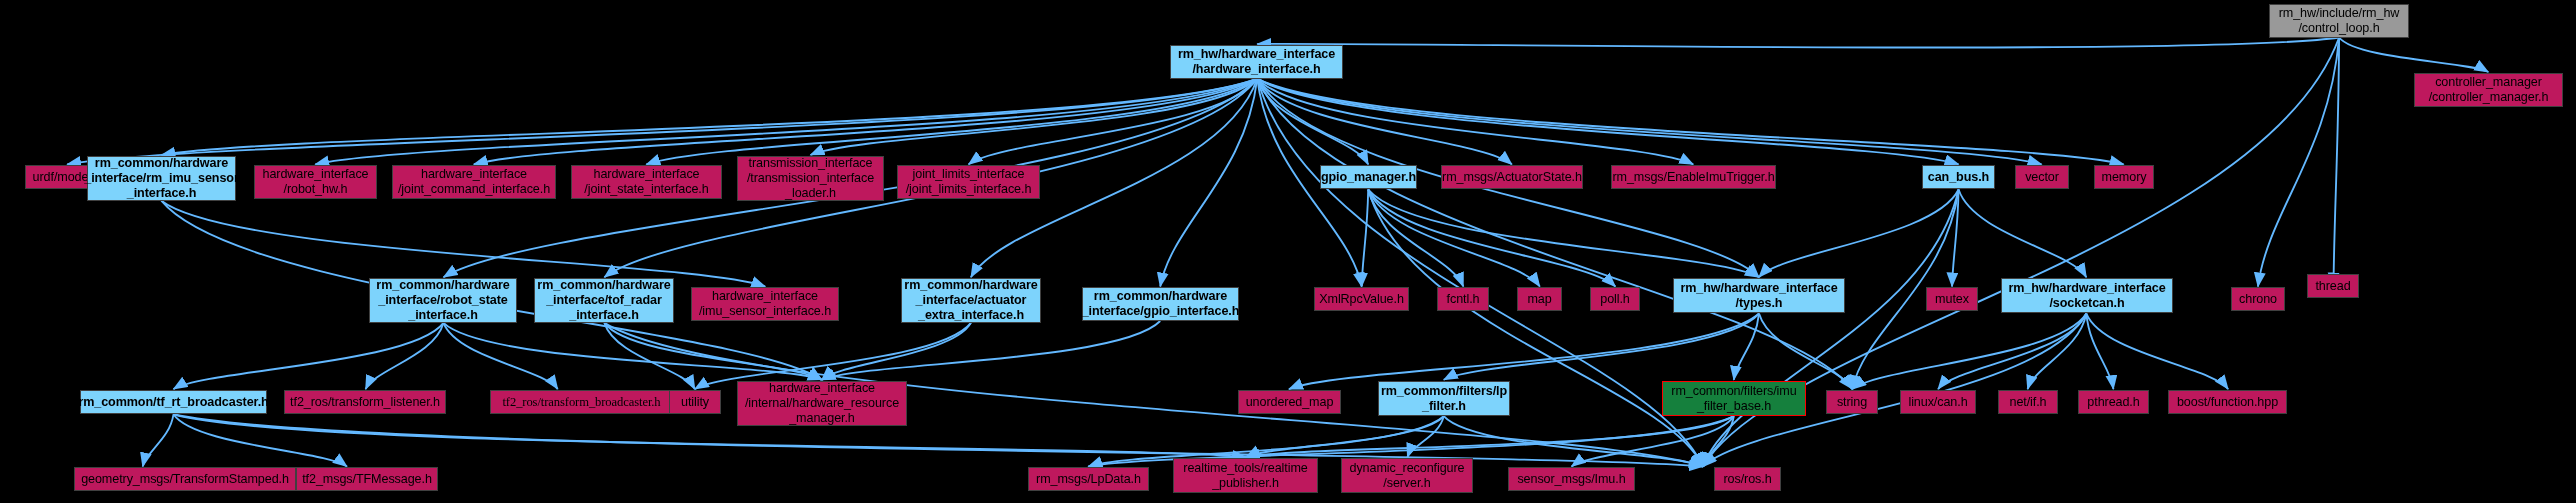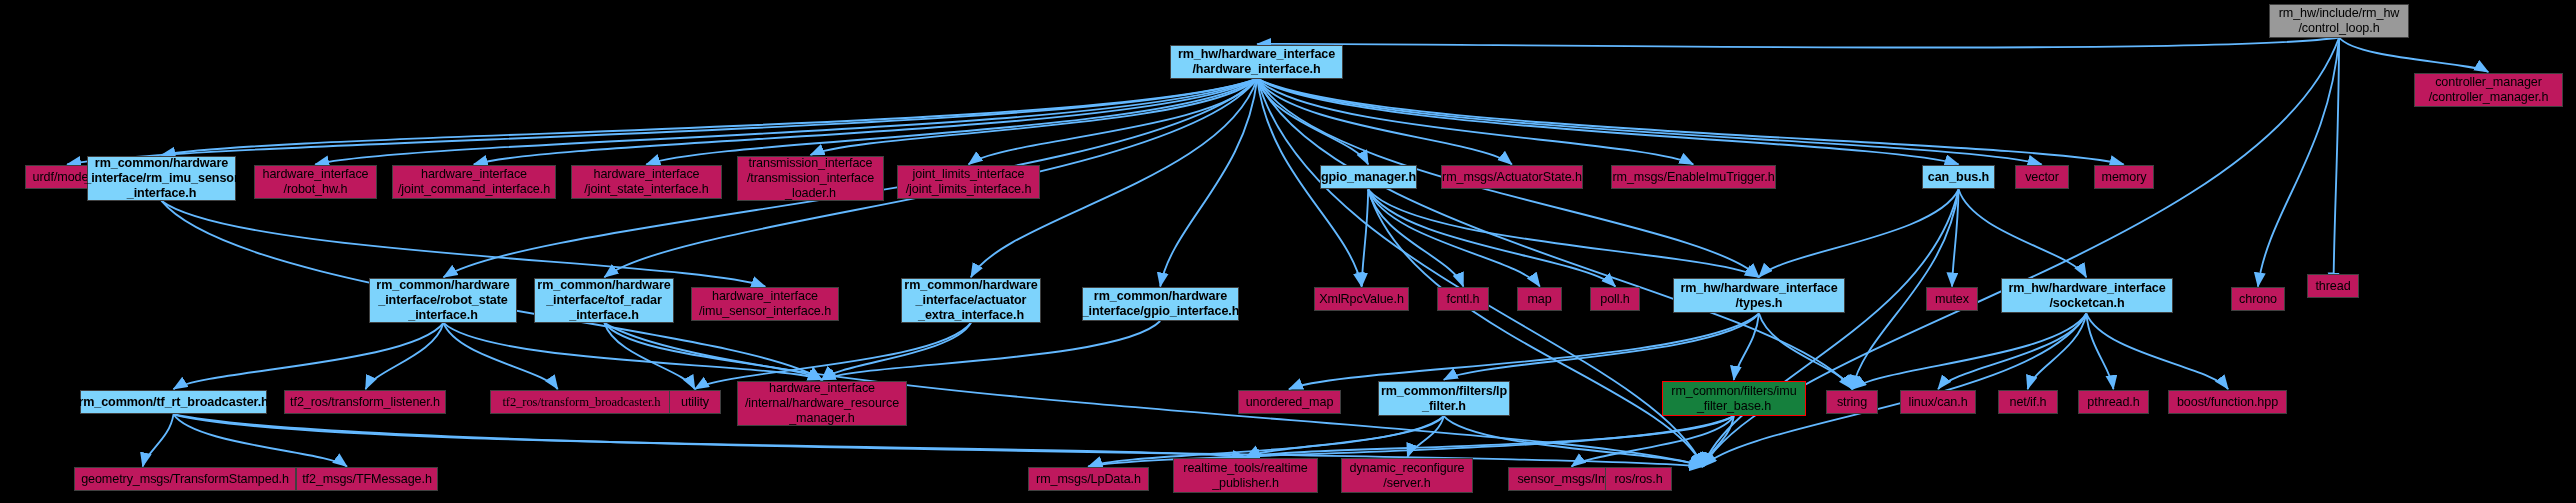--- a/index.html
+++ b/index.html
@@ -196,18 +196,18 @@
       <div class="node fill-grey" style="left: 1900px; top: 390px; width: 76px; height: 24px;">linux/can.h</div>
       <div class="node fill-grey" style="left: 1998px; top: 390px; width: 60px; height: 24px;">net/if.h</div>
       <div class="node fill-grey" style="left: 2078px; top: 390px; width: 71px; height: 24px;">pthread.h</div>
       <div class="node fill-grey" style="left: 2168px; top: 390px; width: 119px; height: 24px;">boost/function.hpp</div>
       <div class="node fill-grey" style="left: 1028px; top: 467px; width: 121px; height: 24px;">rm_msgs/LpData.h</div>
       <div class="node fill-grey" style="left: 1173px; top: 458px; width: 145px; height: 35px;">realtime_tools/realtime
 _publisher.h</div>
       <div class="node fill-grey" style="left: 1341px; top: 458px; width: 132px; height: 35px;">dynamic_reconfigure
 /server.h</div>
       <div class="node fill-grey" style="left: 1508px; top: 467px; width: 127px; height: 24px;">sensor_msgs/Imu.h</div>
-      <div class="node fill-grey" style="left: 1605px; top: 467px; width: 67px; height: 24px;">ros/ros.h</div>
+      <div class="node fill-grey" style="left: 1714px; top: 467px; width: 67px; height: 24px;">ros/ros.h</div>
       <div class="node fill-grey" style="left: 32px; top: 467px; width: 222px; height: 24px; margin-left: 42px;">geometry_msgs/TransformStamped.h</div>
       <div class="node fill-grey" style="left: 276px; top: 467px; width: 142px; height: 24px; margin-left: 20px;">tf2_msgs/TFMessage.h</div>
     </div>
 </div>
 
 
 </body></html>

